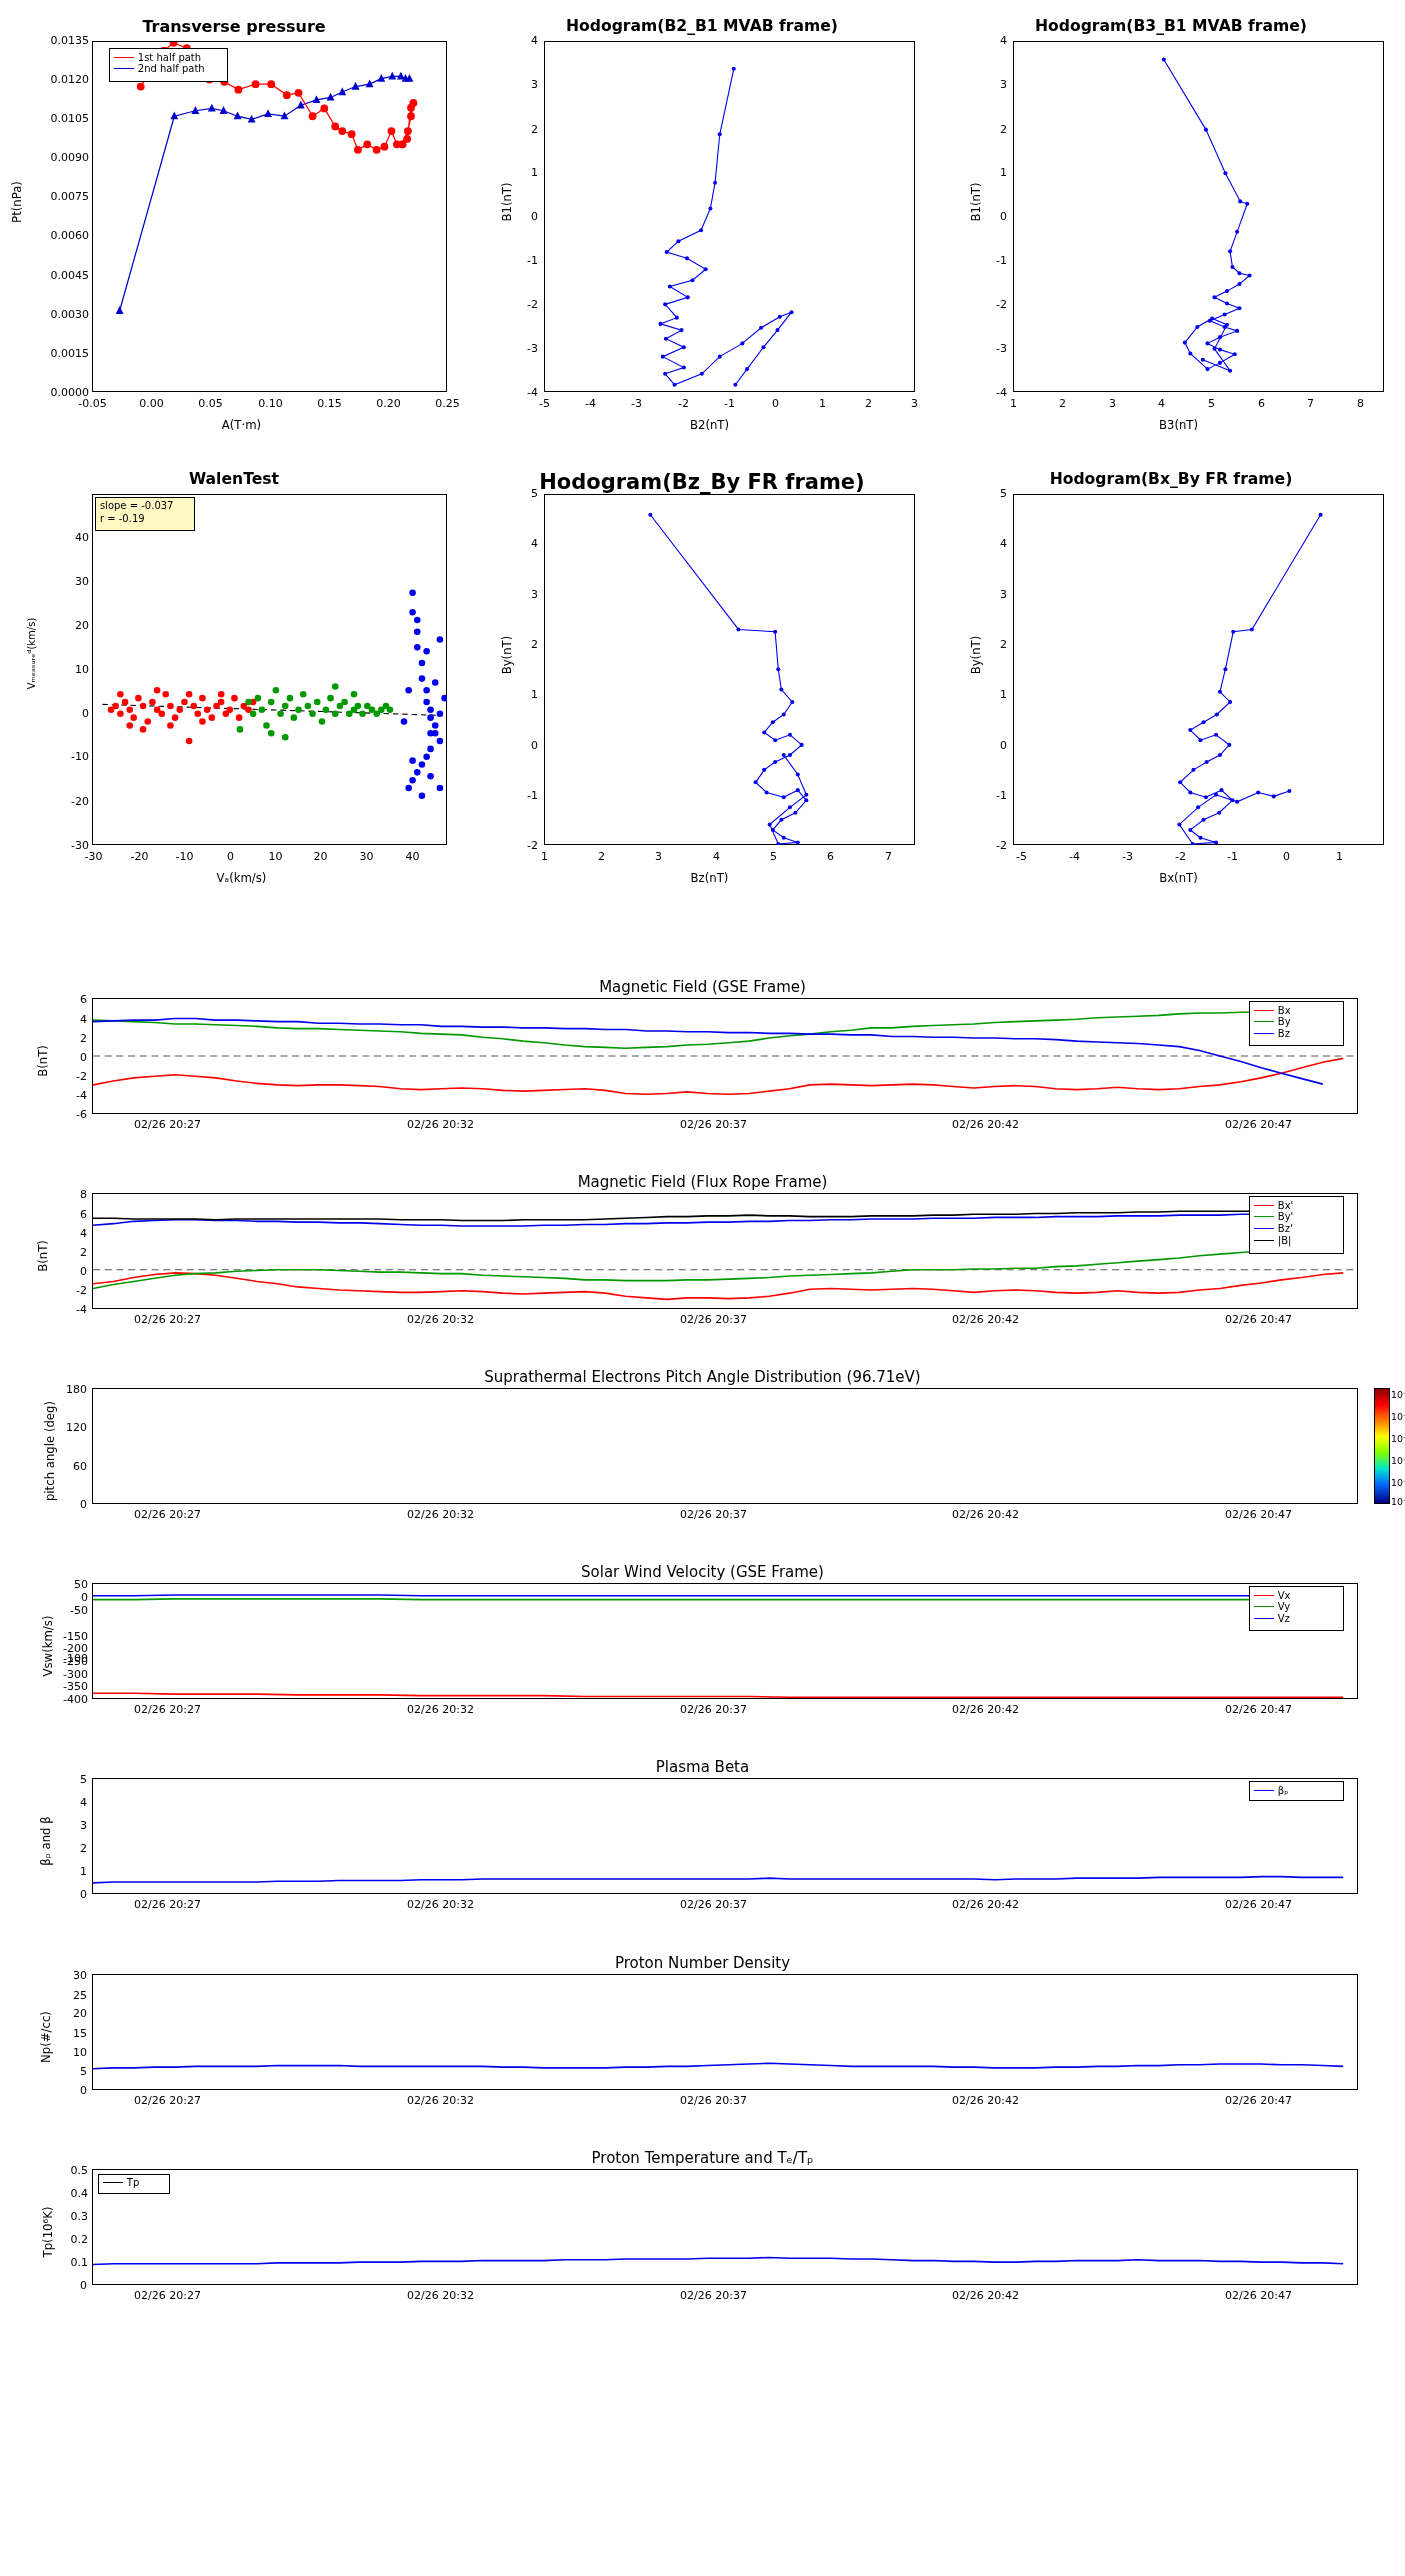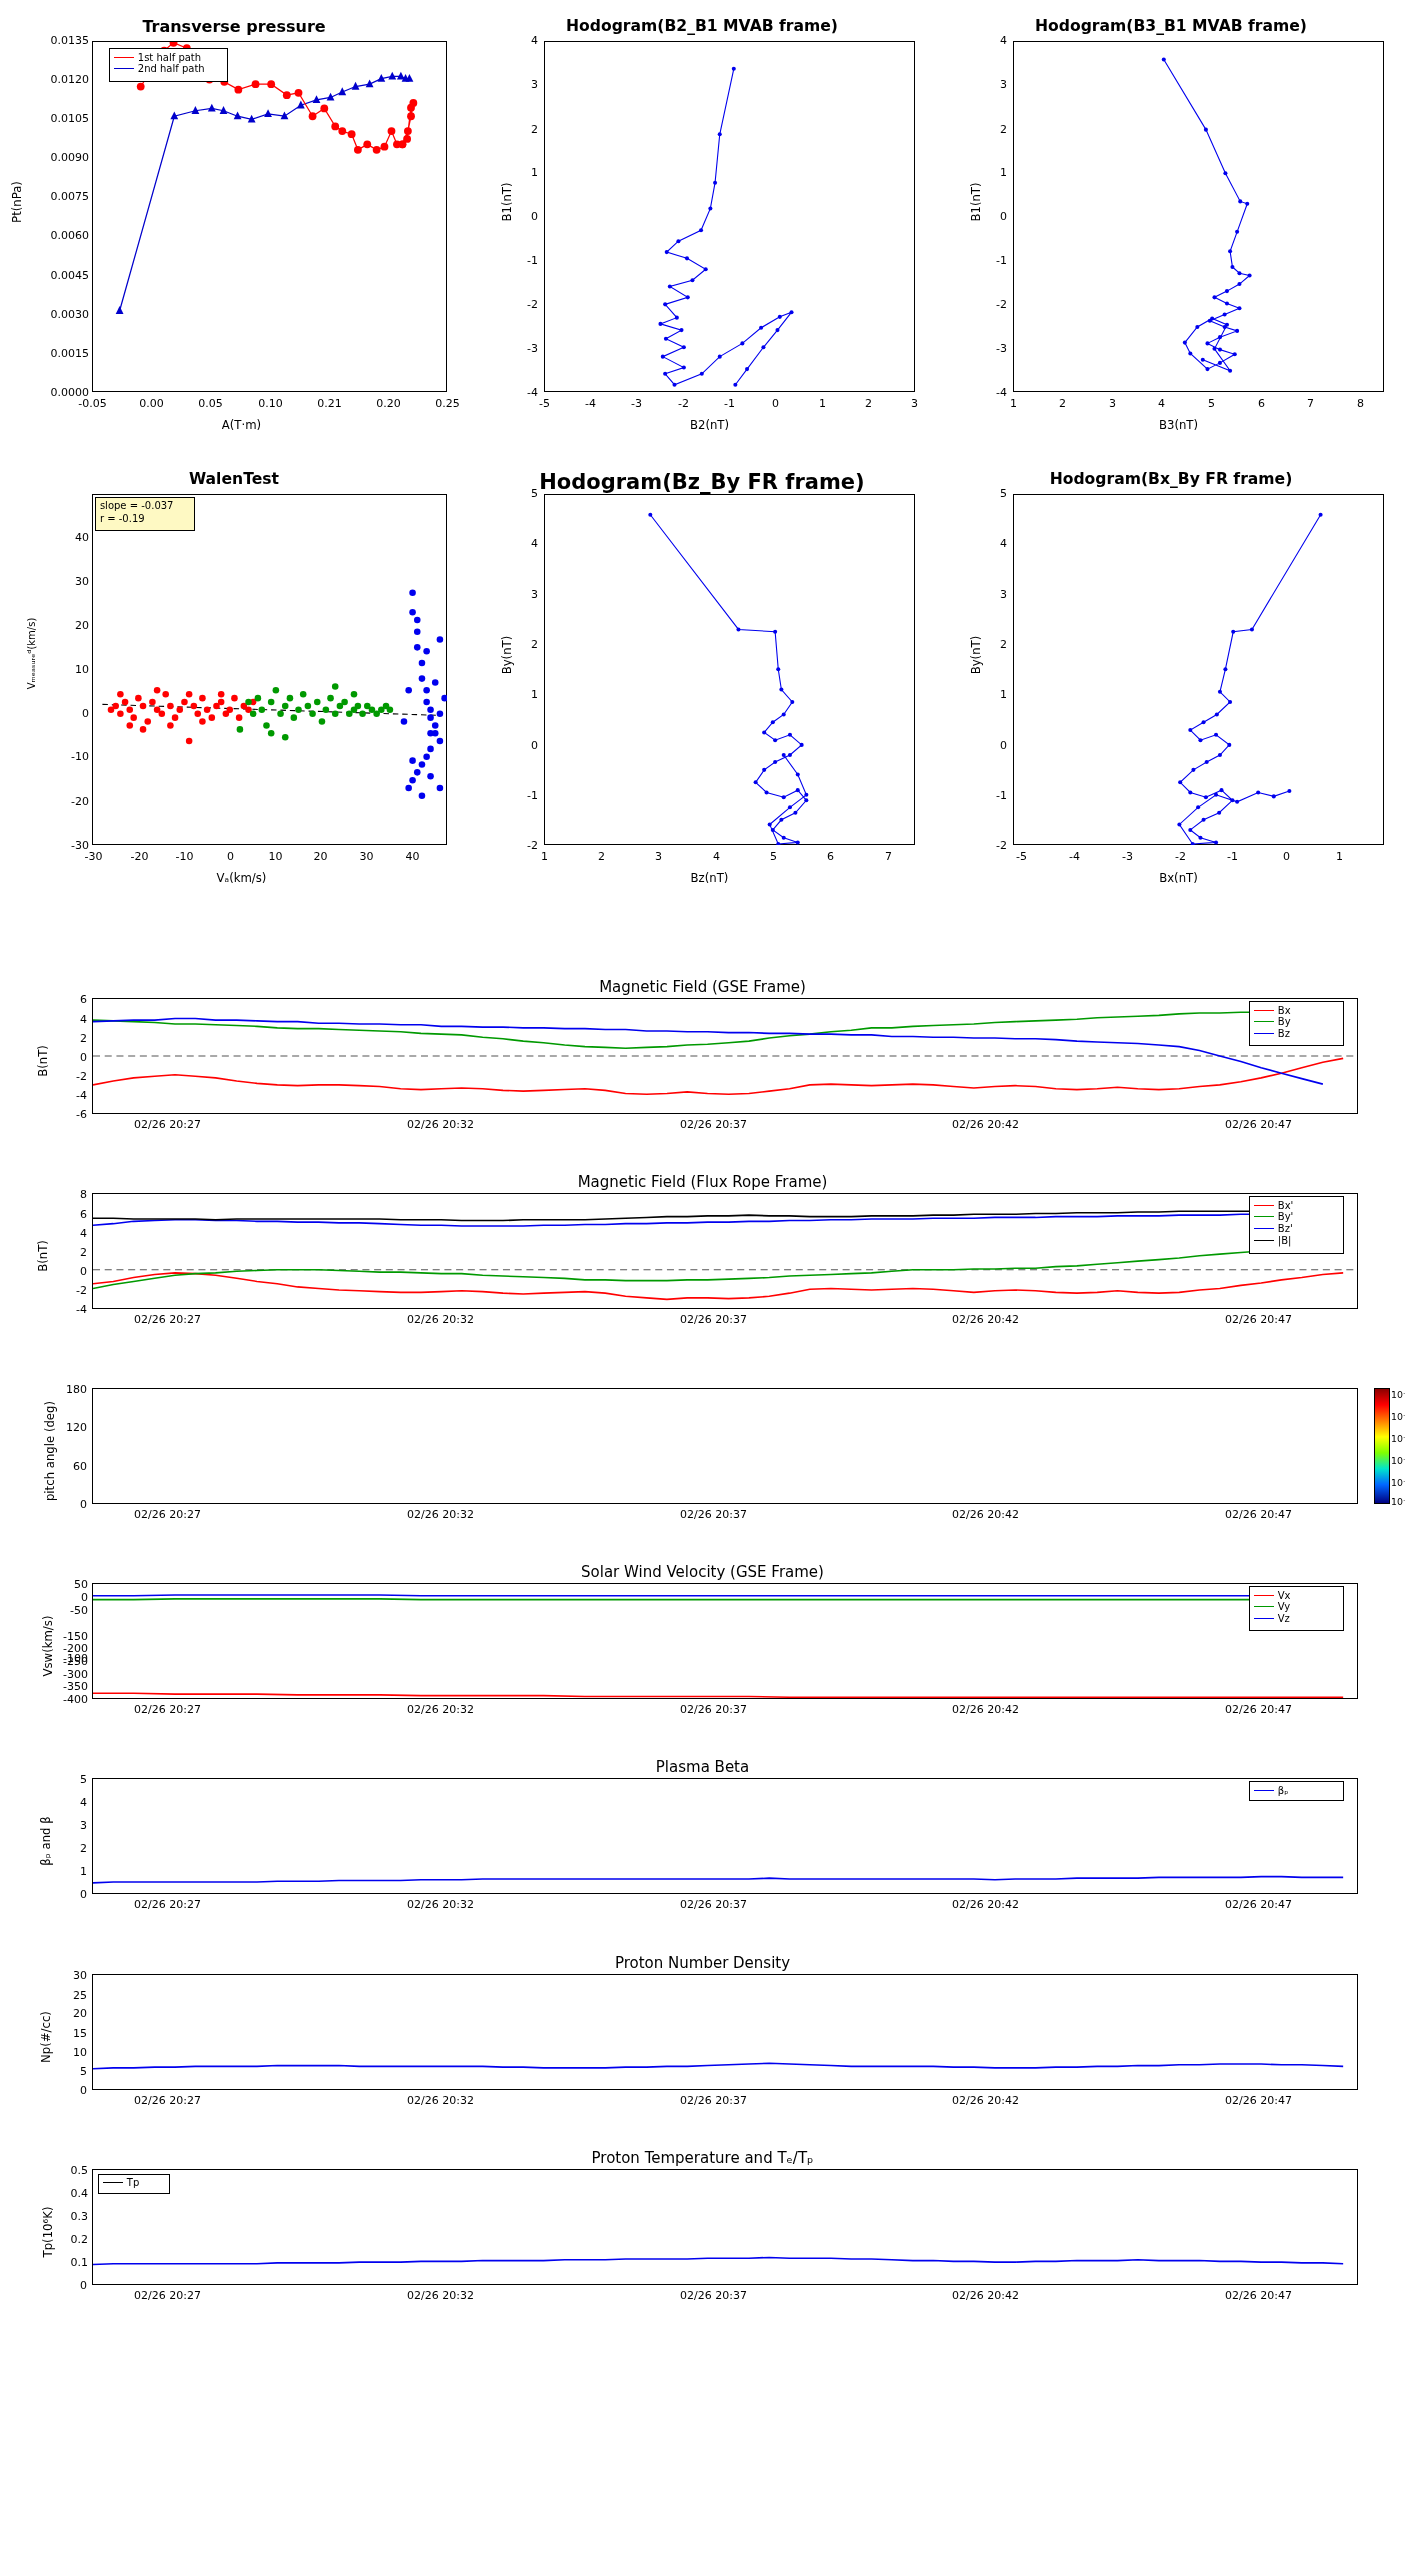--- a/index.html
+++ b/index.html
@@ -111,21 +111,21 @@
     <div class="tick ytick" style="left:37px;top:190px;width:52px;">0.0075</div>
     <div class="tick ytick" style="left:37px;top:151px;width:52px;">0.0090</div>
     <div class="tick ytick" style="left:37px;top:112px;width:52px;">0.0105</div>
     <div class="tick ytick" style="left:37px;top:73px;width:52px;">0.0120</div>
     <div class="tick ytick" style="left:37px;top:34px;width:52px;">0.0135</div>
 
     <div class="tick xtick" style="left:69px;top:397px;width:47px;">-0.05</div>
     <div class="tick xtick" style="left:128px;top:397px;width:47px;">0.00</div>
     <div class="tick xtick" style="left:187px;top:397px;width:47px;">0.05</div>
     <div class="tick xtick" style="left:247px;top:397px;width:47px;">0.10</div>
-    <div class="tick xtick" style="left:306px;top:397px;width:47px;">0.21</div>
+    <div class="tick xtick" style="left:306px;top:397px;width:47px;">0.15</div>
     <div class="tick xtick" style="left:365px;top:397px;width:47px;">0.20</div>
     <div class="tick xtick" style="left:424px;top:397px;width:47px;">0.25</div>
   </div>
 
   <div class="panel" style="left:468px;top:0;width:468px;height:437px;">
     <div class="title" style="left:0;top:17px;width:468px;font-weight:bold;font-size:15.6px;">Hodogram(B2_B1 MVAB frame)</div>
     <div class="ylabel" style="left:-7.8px;top:195px;width:94px;text-align:center;transform:rotate(-90deg);">B1(nT)</div>
     <div class="xlabel" style="left:70px;top:418px;width:343px;">B2(nT)</div>
     <div class="axes" style="left:76px;top:41px;width:371px;height:351px;">
       <svg width="369" height="350" viewBox="0 0 473 448">
@@ -592,20 +592,21 @@
     <div class="tick ytick" style="left:48px;top:37px;width:39px;">6</div>
     <div class="tick ytick" style="left:48px;top:17px;width:39px;">8</div>
     <div class="tick xtick" style="left:117px;top:142px;width:101px;">02/26 20:27</div>
     <div class="tick xtick" style="left:390px;top:142px;width:101px;">02/26 20:32</div>
     <div class="tick xtick" style="left:663px;top:142px;width:101px;">02/26 20:37</div>
     <div class="tick xtick" style="left:935px;top:142px;width:101px;">02/26 20:42</div>
     <div class="tick xtick" style="left:1208px;top:142px;width:101px;">02/26 20:47</div>
   </div>
 
   <div class="panel" style="left:0;top:1366px;width:1405px;height:180px;">
+    <div class="title" style="left:78px;top:1.6px;width:1249px;">Suprathermal Electrons Pitch Angle Distribution (96.71eV)</div>
     <div class="ylabel" style="left:-9.4px;top:78px;width:117px;text-align:center;transform:rotate(-90deg);">pitch angle (deg)</div>
     <div class="axes" style="left:92px;top:22px;width:1266px;height:116px;"></div>
     <div class="cbar" style="left:1374px;top:22px;width:15.6px;height:116px;background:linear-gradient(to bottom,#8b0000 0%,#ff0000 14%,#ff7f00 28%,#ffff00 42%,#7fff00 56%,#00e5cc 70%,#0066ff 84%,#000080 100%);"></div>
     <div class="cbtick" style="left:1391px;top:23.4px;">10⁻²⁶</div>
     <div class="cbtick" style="left:1391px;top:45px;">10⁻²⁷</div>
     <div class="cbtick" style="left:1391px;top:67px;">10⁻²⁸</div>
     <div class="cbtick" style="left:1391px;top:89px;">10⁻²⁹</div>
     <div class="cbtick" style="left:1391px;top:111px;">10⁻³⁰</div>
     <div class="cbtick" style="left:1391px;top:130px;">10⁻³¹</div>
     <div class="tick ytick" style="left:48px;top:132px;width:39px;">0</div>

